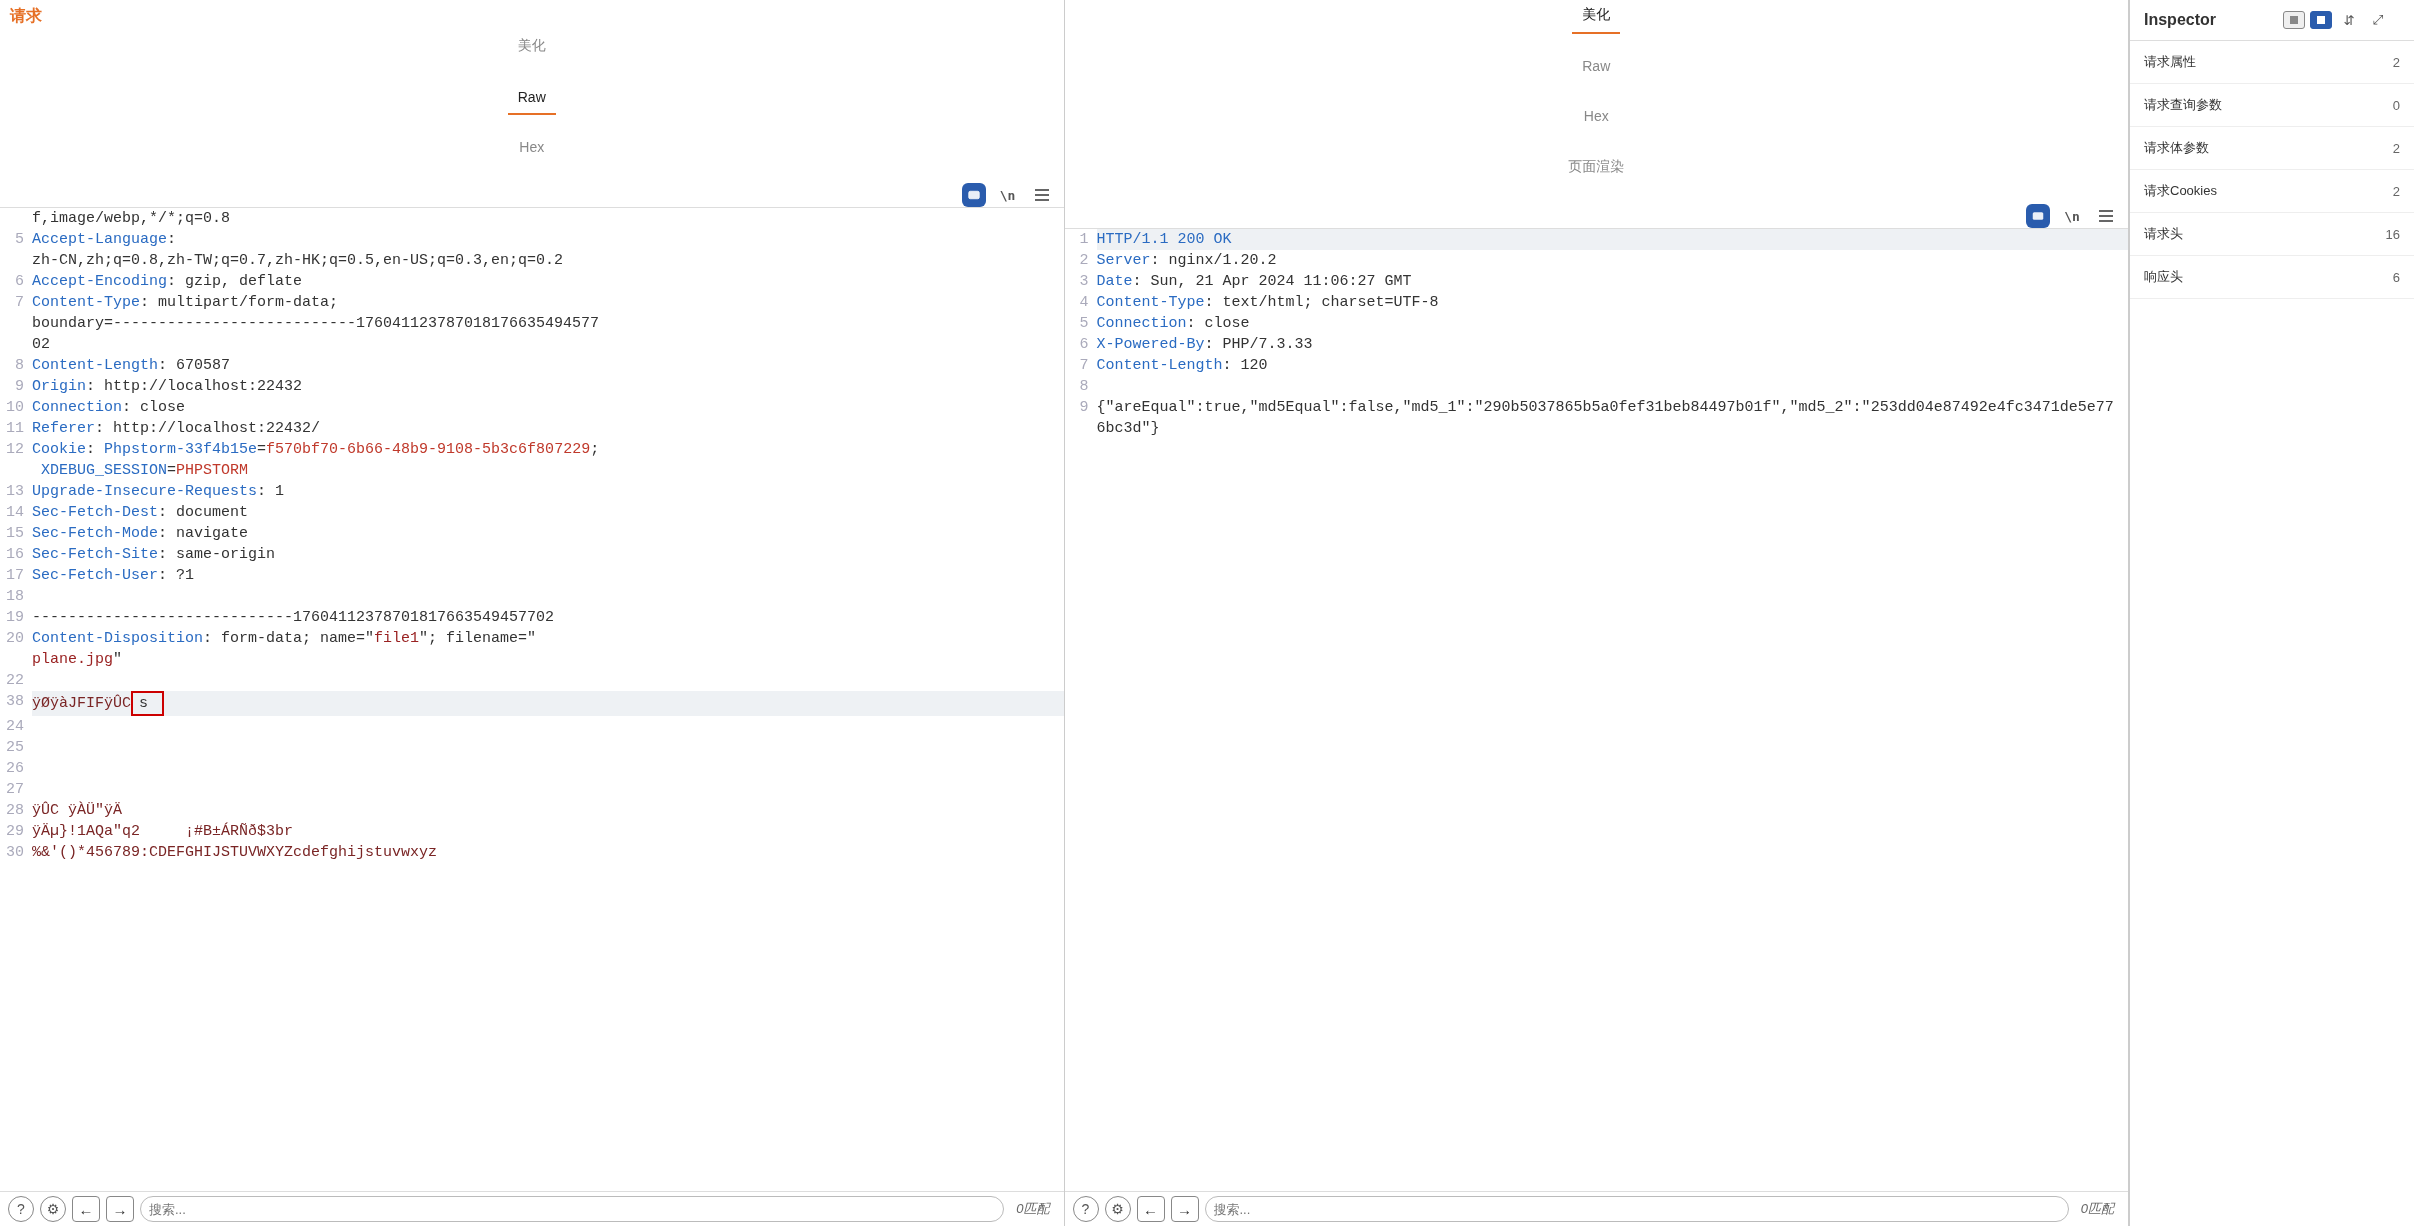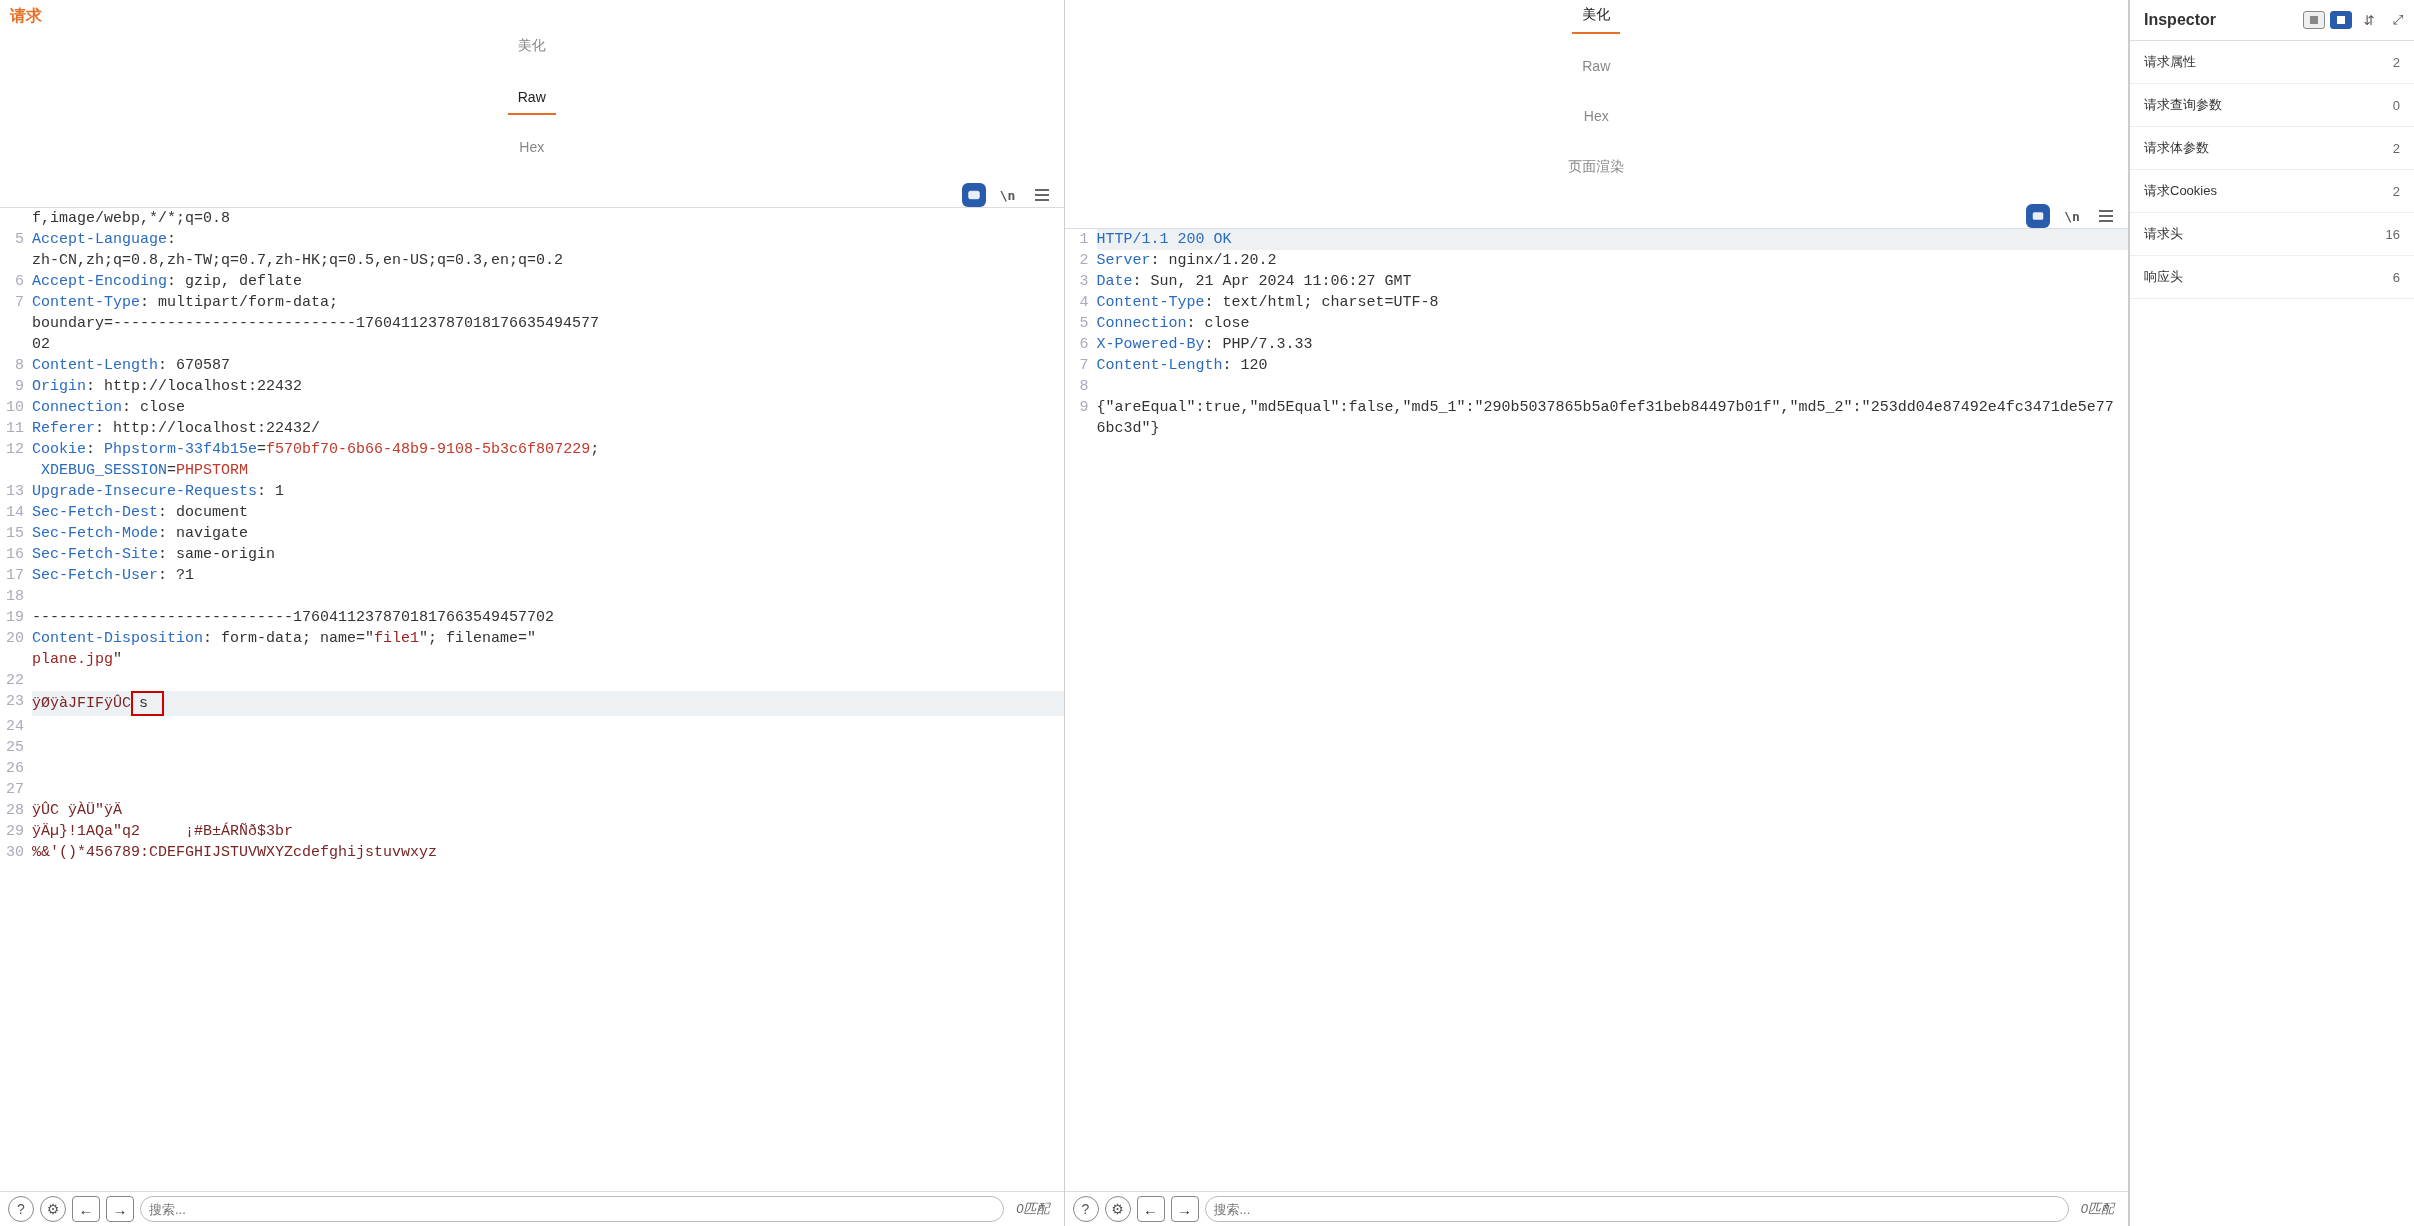--- a/index.html
+++ b/index.html
@@ -41,21 +41,21 @@
 .bin { color:#7a2525; }
 .redbox { border:2.5px solid #cc0000; padding:0 14px 0 6px; display:inline-block; color:#333; }
 .code-line.sel .lc { background:#eef1f4; }
 
 .footer { display:flex; align-items:center; gap:6px; padding:4px 8px; border-top:1px solid #ddd; }
 .circ { width:26px; height:26px; border:1.6px solid #888; border-radius:50%; display:flex; align-items:center; justify-content:center; cursor:pointer; background:#fff; color:#555; font-size:14px; }
 .sq { width:28px; height:26px; border:1.6px solid #888; border-radius:4px; display:flex; align-items:center; justify-content:center; cursor:pointer; background:#fff; color:#333; font-size:15px; }
 .search { flex:1; height:26px; border:1px solid #bbb; border-radius:13px; padding:0 8px; font-size:13px; color:#888; }
 .match { color:#666; padding:0 6px; font-size:13px;font-style:italic; }
 
-.insp-head { display:flex; align-items:center; padding:8px 4px 8px 14px; border-bottom:1px solid #ddd; }
+.insp-head { display:flex; align-items:center; padding:8px 24px 8px 14px; border-bottom:1px solid #ddd; }
 .insp-title { font-size:16px; font-weight:700; }
 .insp-tools { margin-left:auto; display:flex; gap:5px; align-items:center; }
 .insp-tools .tb { width:22px; height:18px; border:1px solid #888; border-radius:3px; display:flex; align-items:center; justify-content:center; font-size:11px; }
 .insp-tools .tb.on { background:#2a5cad; border-color:#2a5cad; }
 .insp-tools .tb.on .inner { background:#fff; }
 .tb .inner { width:8px; height:8px; background:#888; }
 
 .insp-row { display:flex; align-items:center; padding:12px 14px; border-bottom:1px solid #eee; cursor:pointer; }
 .insp-row .cnt { margin-left:auto; color:#666; }
 </style>
@@ -176,21 +176,21 @@
         </div>
         <div class="code-line">
           <div class="ln"></div>
           <div class="lc"><span class="str">plane.jpg</span><span class="val">"</span></div>
         </div>
         <div class="code-line">
           <div class="ln">22</div>
           <div class="lc"></div>
         </div>
         <div class="code-line sel">
-          <div class="ln">23</div>
+          <div class="ln">38</div>
           <div class="lc"><span class="bin">ÿØÿàJFIFÿÛC</span><span class="redbox">s</span></div>
         </div>
         <div class="code-line">
           <div class="ln">24</div>
           <div class="lc"></div>
         </div>
         <div class="code-line">
           <div class="ln">25</div>
           <div class="lc"></div>
         </div>

